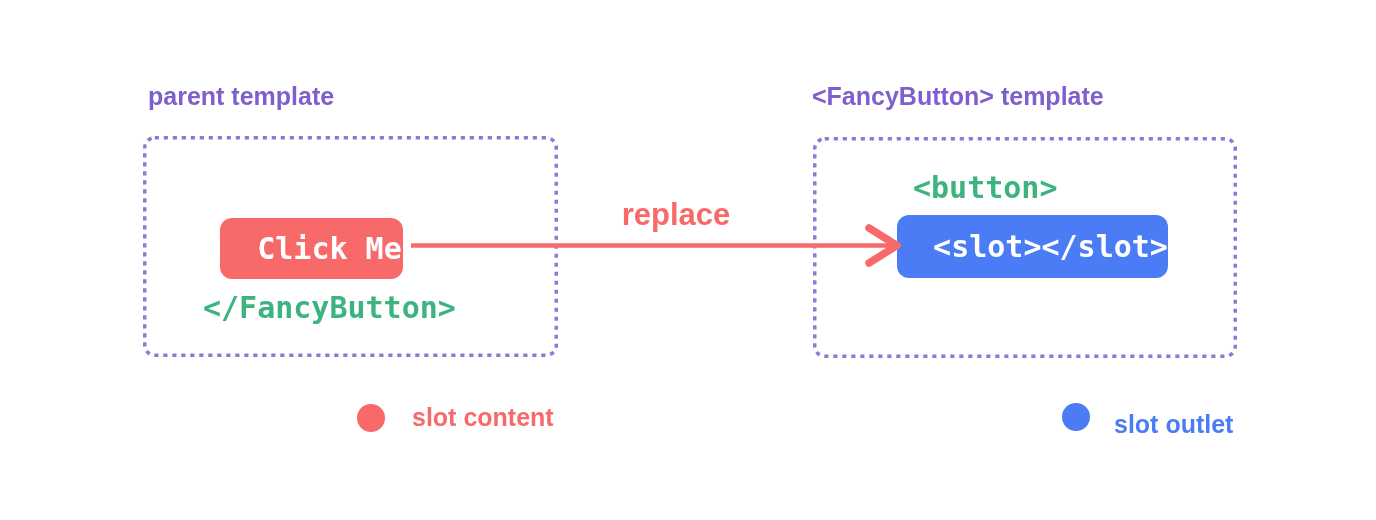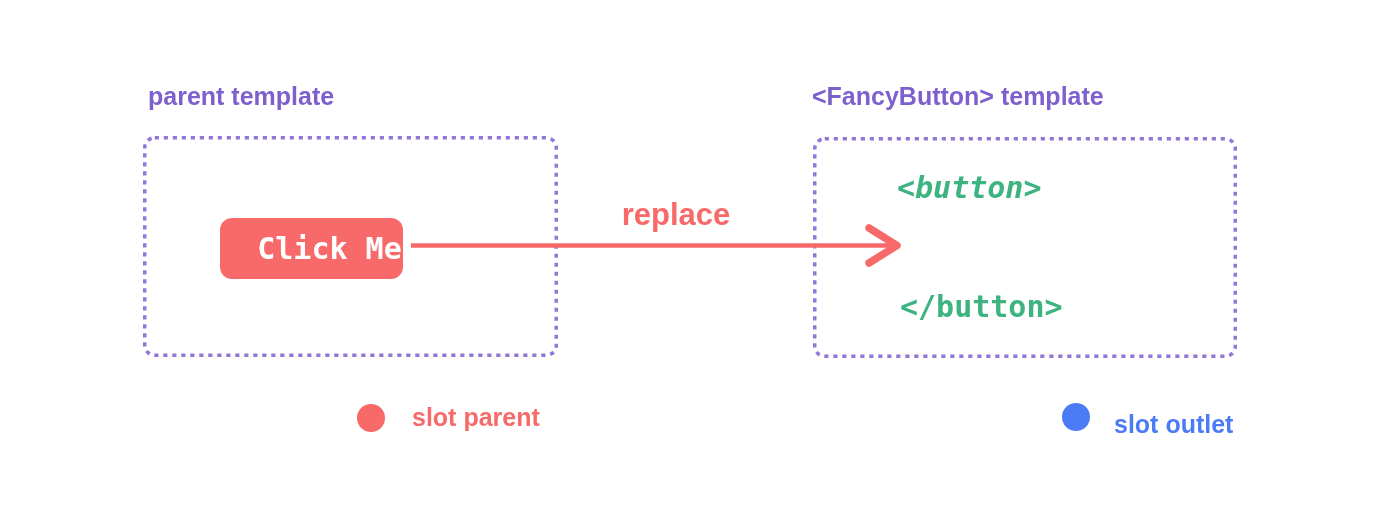--- a/index.html
+++ b/index.html
@@ -55,21 +55,21 @@
   .chip-red{
     left:77px;top:82px;width:183px;height:61px;line-height:61px;
     background:var(--red);
   }
   .chip-blue{
     left:84px;top:78px;width:271px;height:63px;line-height:63px;
     background:var(--blue);
   }
   .lt-open{left:60px;top:39px;}
   .lt-close{left:60px;top:157px;}
-  .rt-open{left:84px;top:36px;font-style:italic;}
+  .rt-open{left:100px;top:36px;}
   .rt-close{left:87px;top:155px;}
   .replace-label{
     position:absolute;left:566px;top:201px;width:220px;
     text-align:center;
     font-size:31px;font-weight:bold;line-height:28px;
     color:var(--red);
   }
   .arrow-svg{
     position:absolute;left:0;top:0;
     color:var(--red);
@@ -97,38 +97,39 @@
 <div class="canvas">
 
   <div class="panel-title title-right">&lt;FancyButton&gt; template</div>
   <div class="panel-title title-left">parent template</div>
 
   <div class="dashed-box box-left">
     <svg class="dash-svg" width="415" height="221" viewBox="0 0 415 221">
       <rect x="1.75" y="1.75" width="411.5" height="217.5" rx="10" fill="none" stroke="currentColor" stroke-width="3.5" stroke-dasharray="4.2 4.8"></rect>
     </svg>
     <div class="chip chip-red">Click Me</div>
+    <div class="code lt-close">&lt;/FancyButton&gt;</div>
   </div>
 
   <div class="dashed-box box-right">
     <svg class="dash-svg" width="424" height="221" viewBox="0 0 424 221">
       <rect x="1.75" y="1.75" width="420.5" height="217.5" rx="10" fill="none" stroke="currentColor" stroke-width="3.5" stroke-dasharray="4.2 4.8"></rect>
     </svg>
     <div class="code rt-open">&lt;button&gt;</div>
-    <div class="code rt-close">&lt;/button&gt;</div>
+    <div class="chip chip-blue">&lt;slot&gt;&lt;/slot&gt;</div>
   </div>
 
   <div class="replace-label">replace</div>
   <svg class="arrow-svg" width="1376" height="520" viewBox="0 0 1376 520">
     <line x1="411" y1="245.5" x2="891" y2="245.5" stroke="currentColor" stroke-width="4.5"></line>
     <polyline points="869,228 897,245.5 869,263" fill="none" stroke="currentColor" stroke-width="7.5" stroke-linecap="round" stroke-linejoin="round"></polyline>
   </svg>
 
   <div class="legend legend-left">
     <span class="dot dot-red"></span>
-    <span class="legend-text text-red">slot parent</span>
+    <span class="legend-text text-red">slot content</span>
   </div>
   <div class="legend legend-right">
     <span class="dot dot-blue"></span>
     <span class="legend-text text-blue">slot outlet</span>
   </div>
 
 </div>
 
 </body></html>

